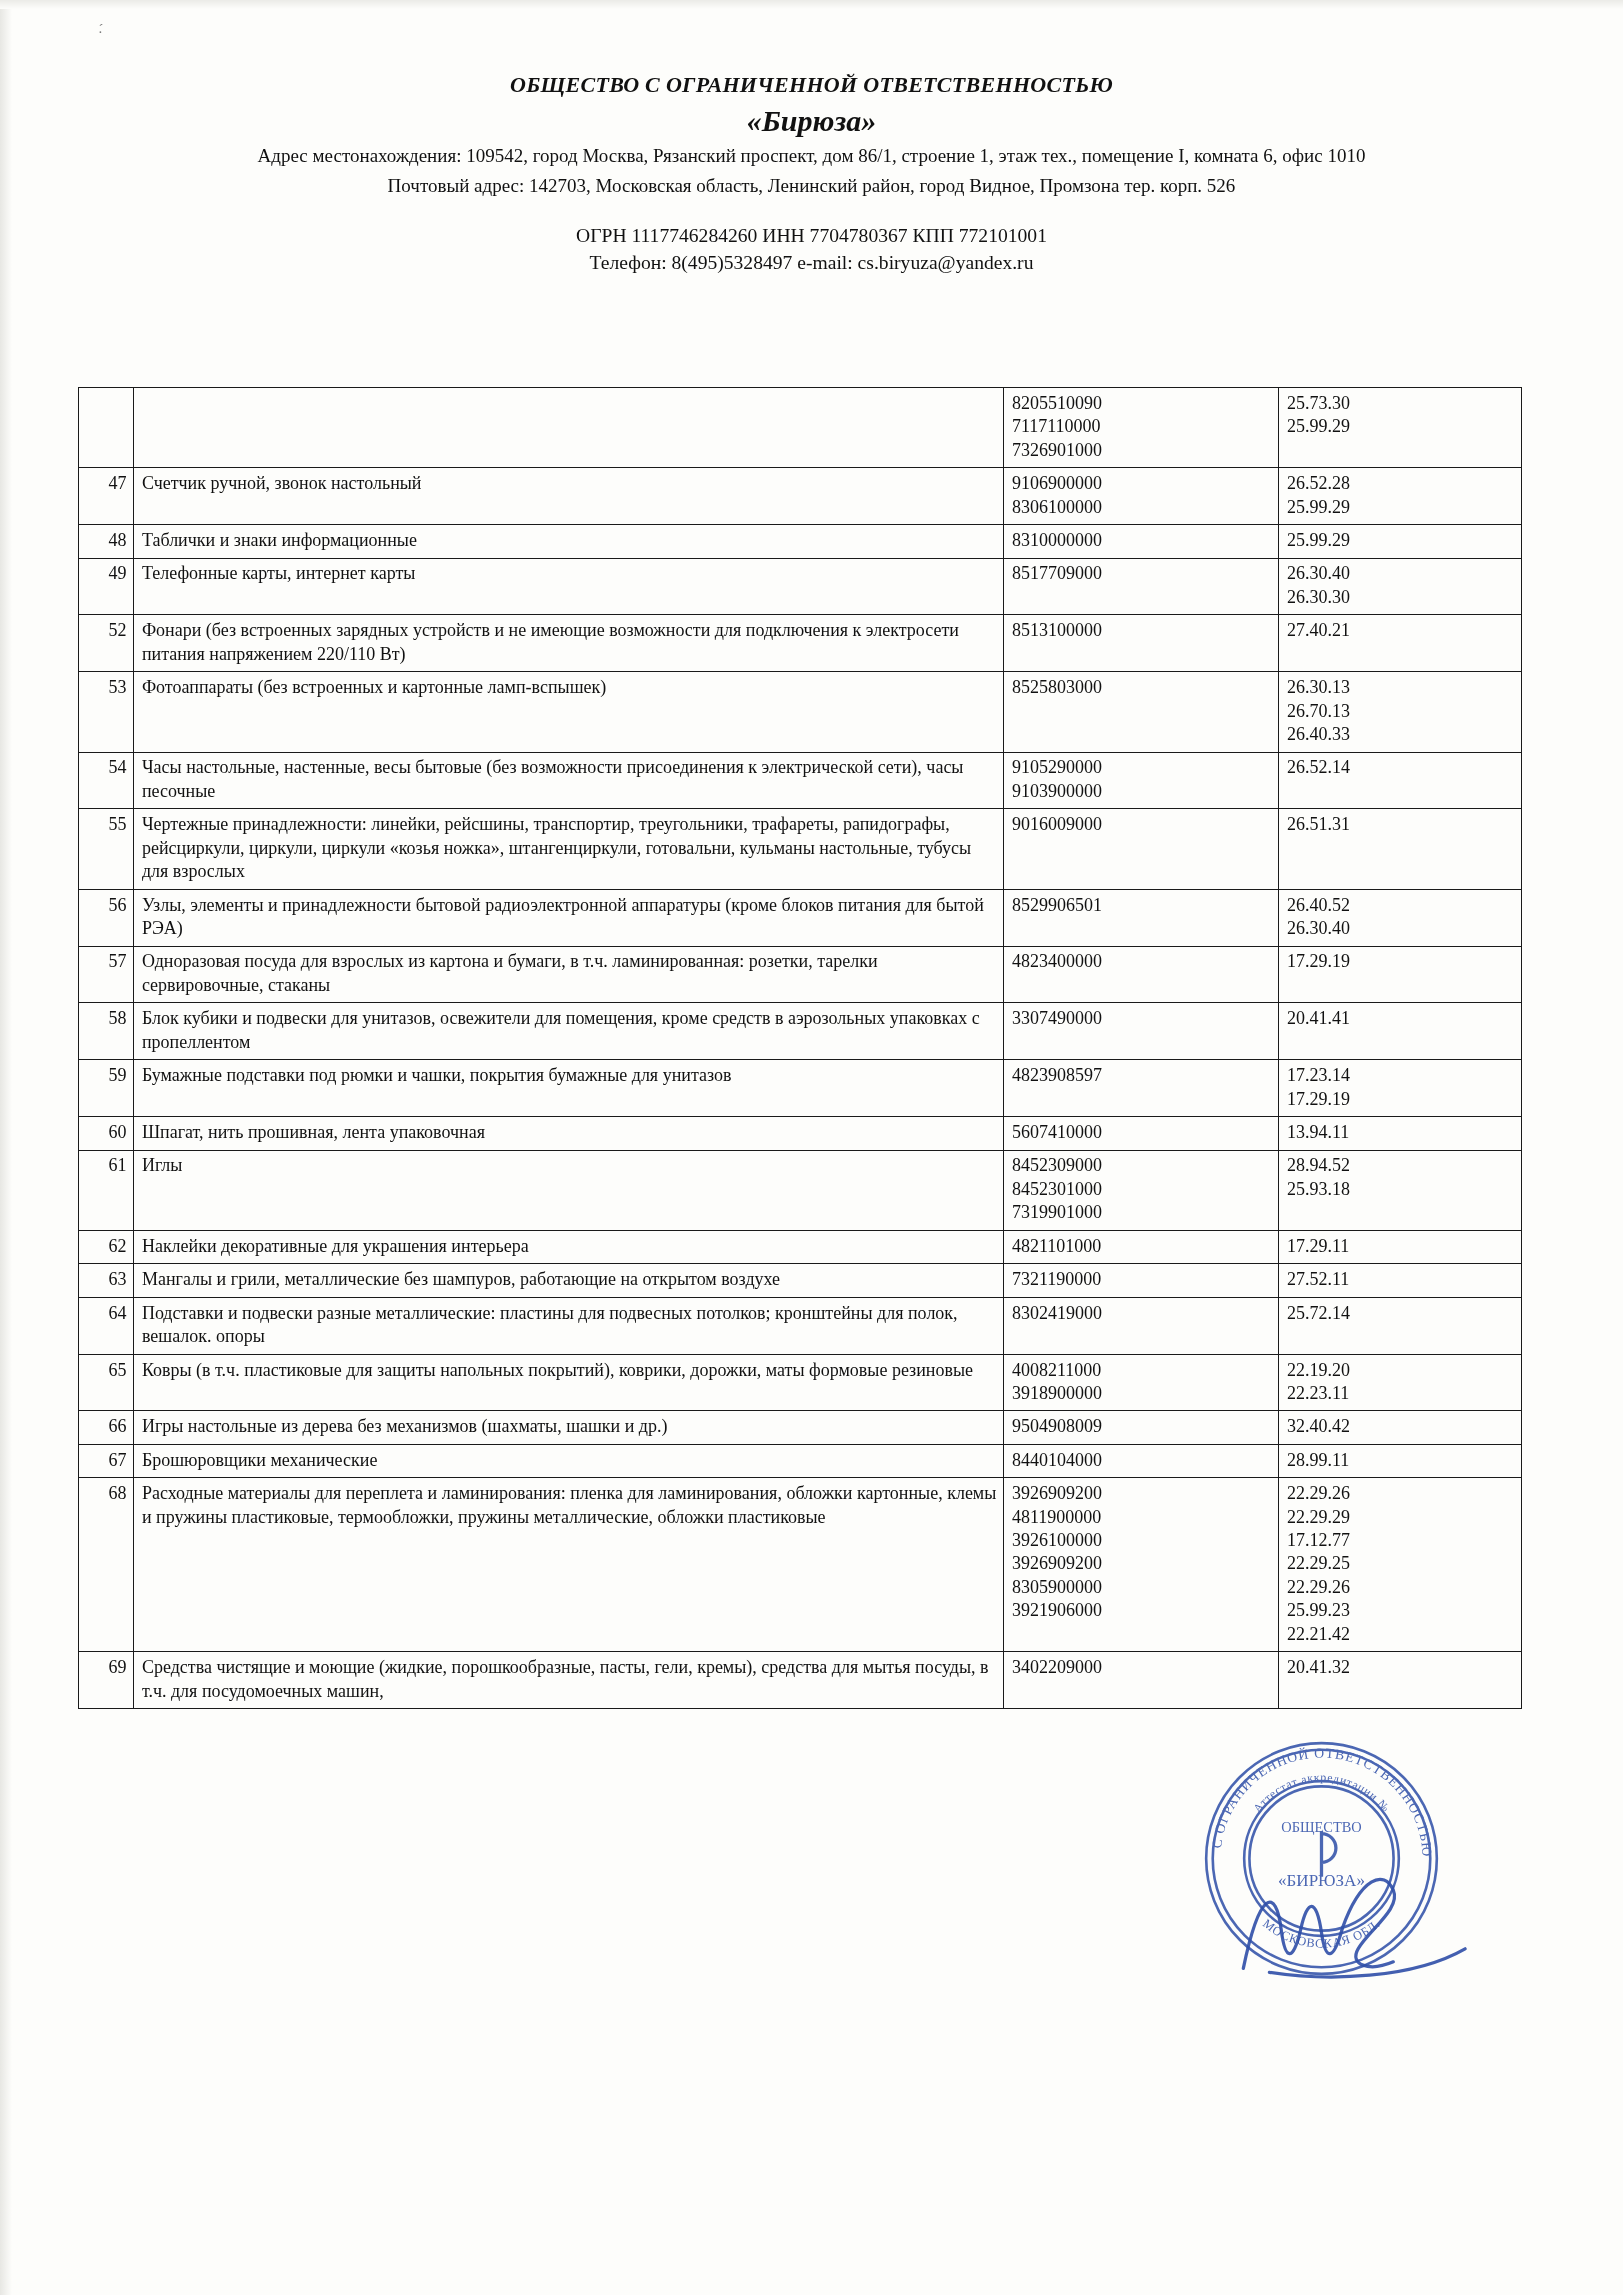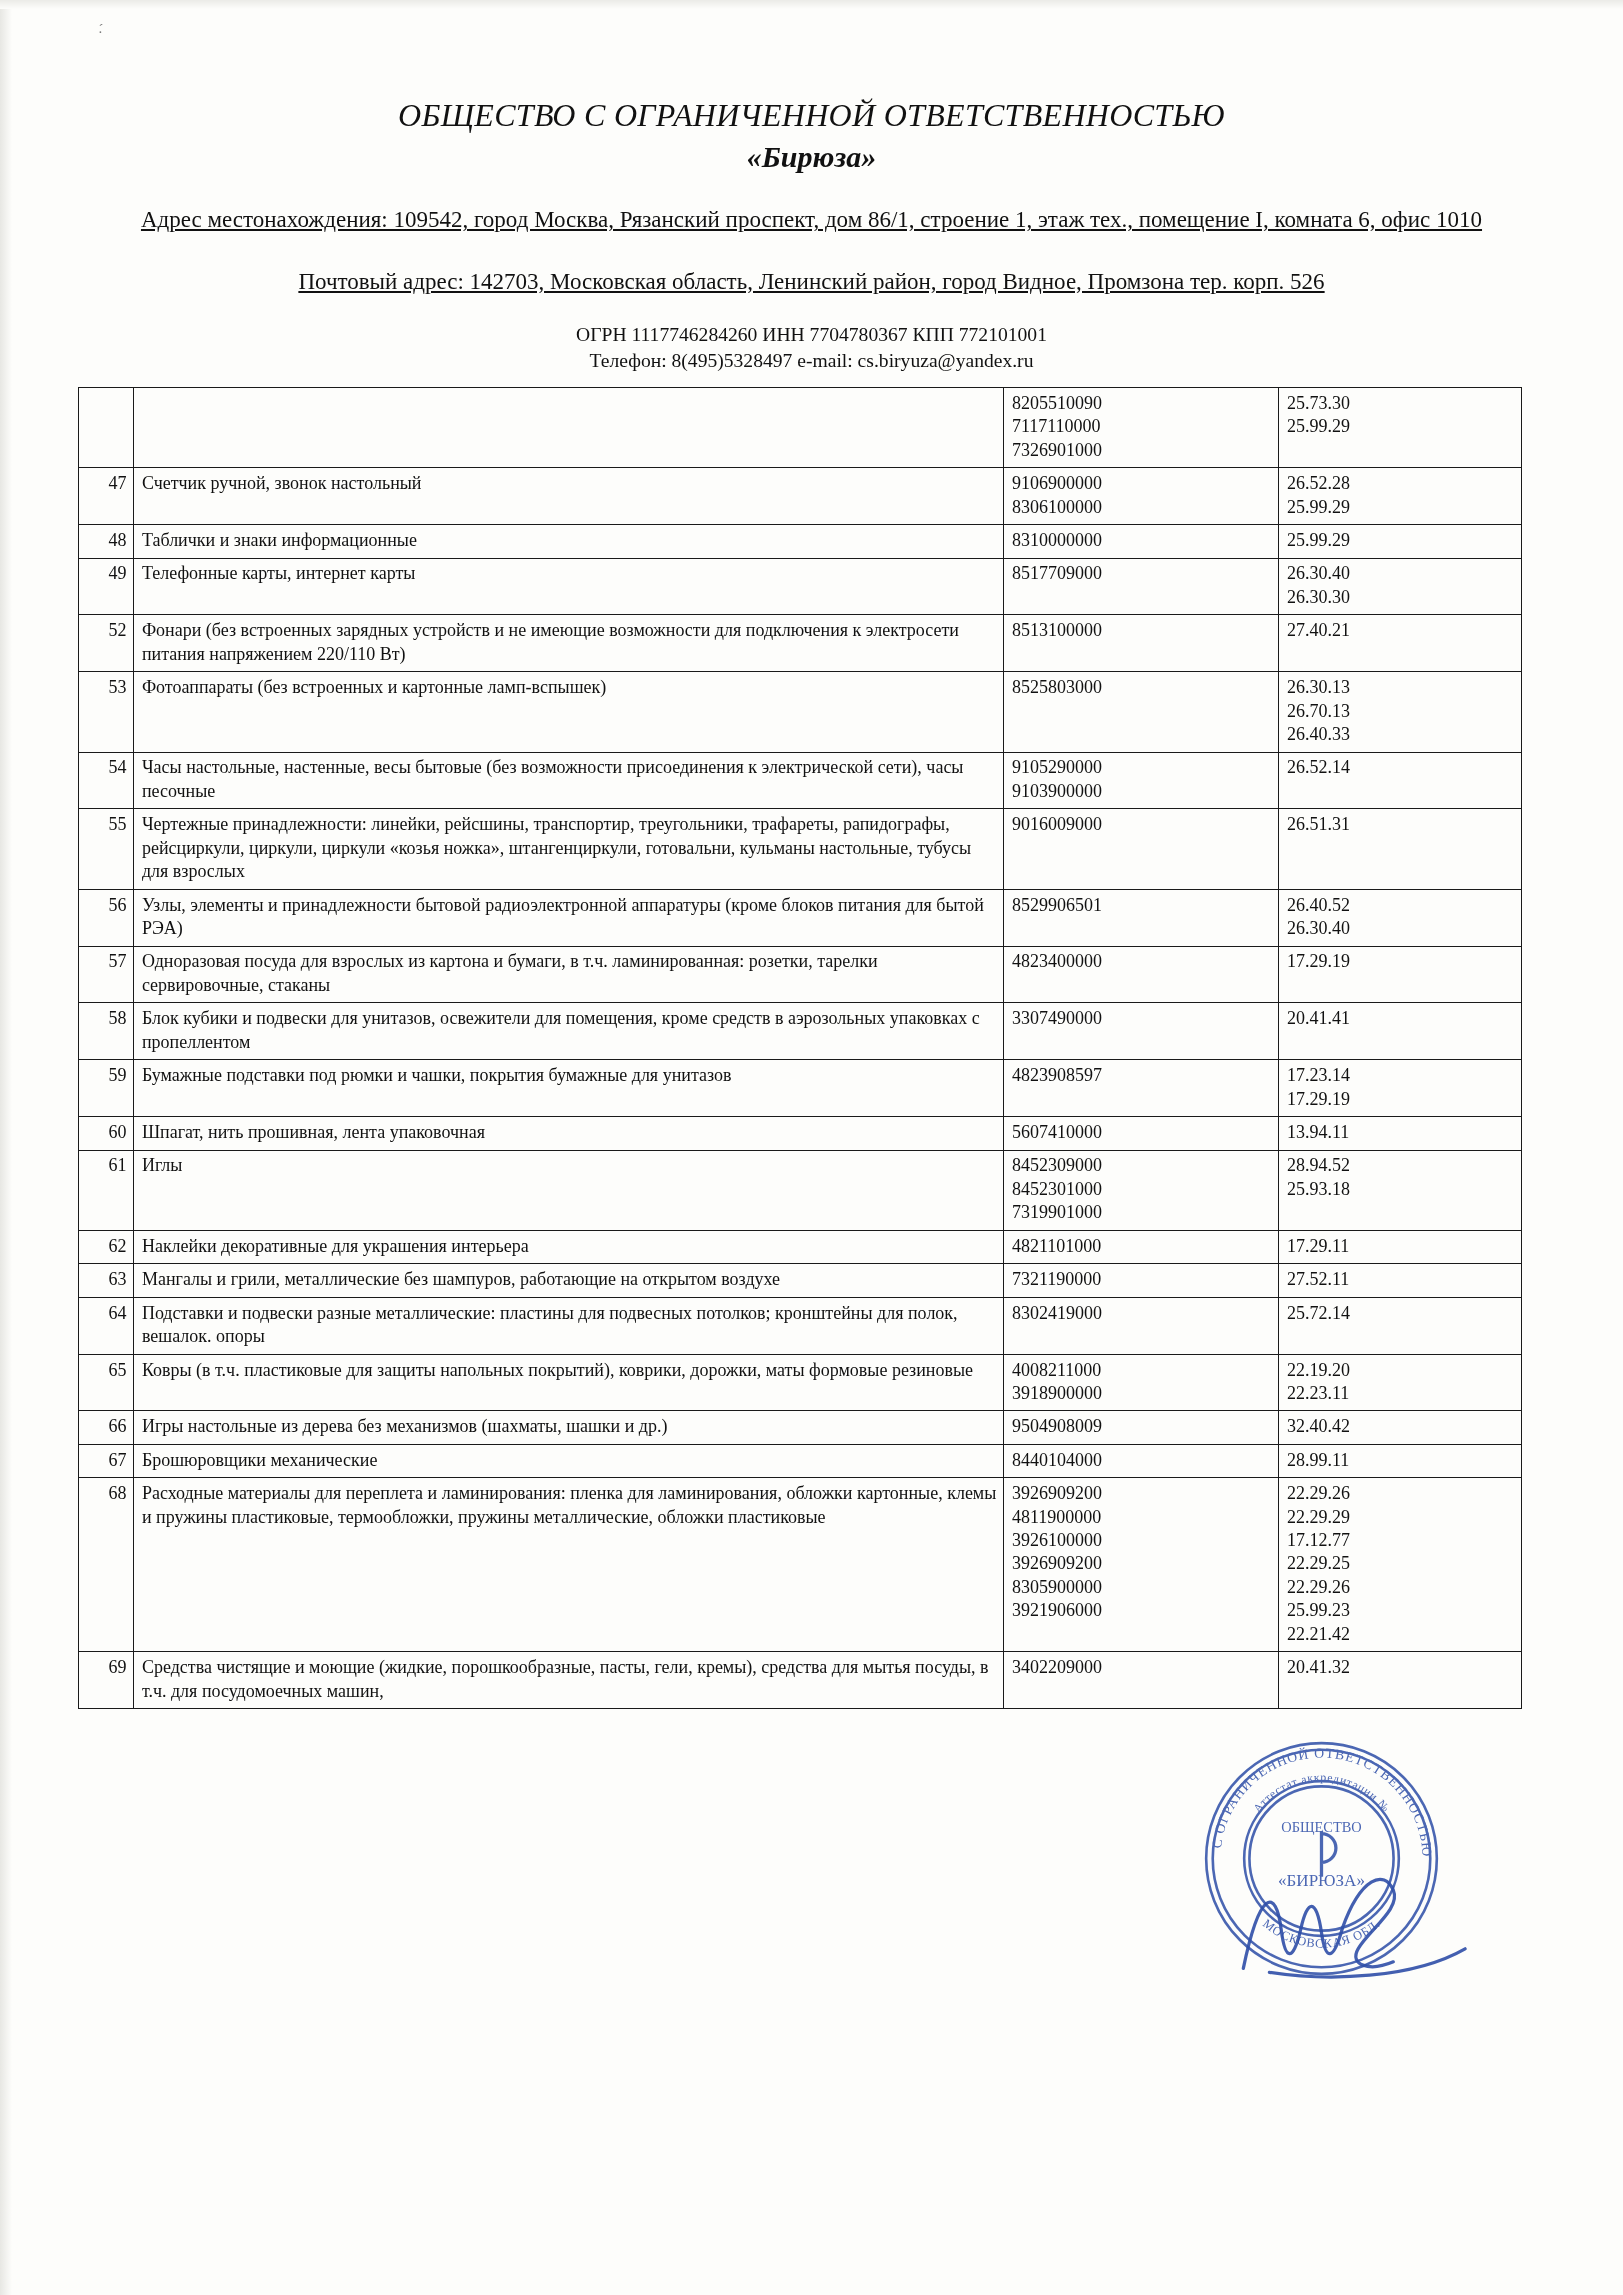--- a/index.html
+++ b/index.html
@@ -42,38 +42,36 @@
   }
 
   .header {
     position: absolute;
     left: 92px;
     top: 72px;
     width: 1439px;
     text-align: center;
   }
   .org-title {
-    font-size: 32px;
-    font-weight: normal;
+    font-size: 22px;
+    font-weight: bold;
     font-style: italic;
     letter-spacing: 0.3px;
     line-height: 1.22;
-    margin-top: 24px;
   }
   .org-name {
     font-size: 30px;
     font-weight: bold;
     font-style: italic;
     margin-top: 5.2px;
   }
   .addr-block {
-    margin-top: 31px;
-    font-size: 23px;
+    margin-top: 5px;
+    font-size: 19px;
     line-height: 1.32;
-    text-decoration: underline;
   }
   .contacts-block {
     margin-top: 25px;
     font-size: 19.6px;
     line-height: 1.35;
   }
 
   table.reg {
     position: absolute;
     left: 78px;

